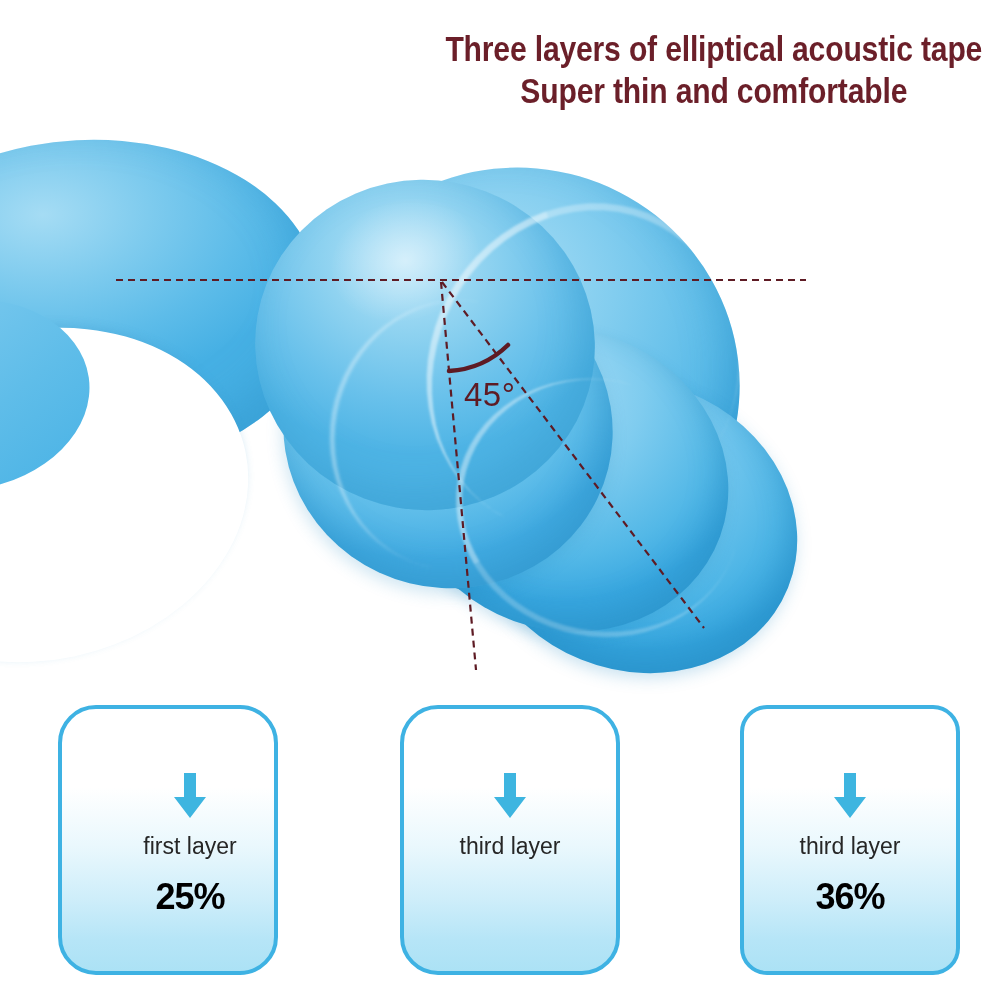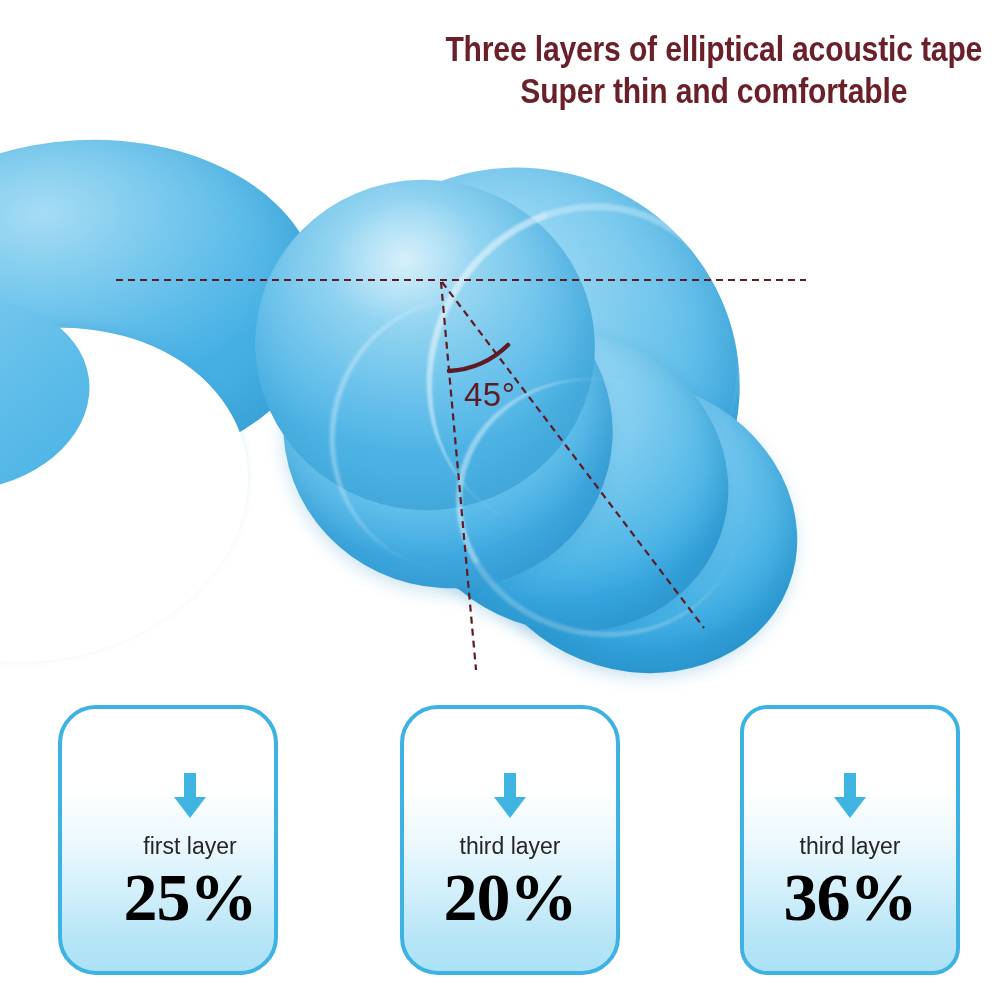--- a/index.html
+++ b/index.html
@@ -189,24 +189,24 @@
     color:#262626;
     font-size:23px;
     line-height:26px;
     font-family:"Liberation Sans","DejaVu Sans",sans-serif;
     white-space:nowrap;
   }
   .card-pct{
     margin-top:10px;
     color:#000000;
     font-weight:bold;
-    font-size:68px;
+    font-size:36px;
     line-height:56px;
     letter-spacing:-1px;
-    font-family:Liberation Serif, serif;
+    font-family:Liberation Sans, sans-serif;
   }
 </style>
 </head>
 <body>
 
 <div id="page">
 
   <div class="photo">
     <div class="arm"></div>
     <div class="layer layer-back"></div>
@@ -245,21 +245,20 @@
       </svg>
       <div class="card-label">first layer</div>
       <div class="card-pct">25%</div>
     </div>
 
     <div class="card card-2">
       <svg class="arrow" viewBox="0 0 34 46">
         <polygon points="11,0 23,0 23,24 33,24 17,45 1,24 11,24" fill="#3DB5E0"></polygon>
       </svg>
       <div class="card-label">third layer</div>
-      <div class="card-pct">20%</div>
     </div>
 
     <div class="card card-3">
       <svg class="arrow" viewBox="0 0 34 46">
         <polygon points="11,0 23,0 23,24 33,24 17,45 1,24 11,24" fill="#3DB5E0"></polygon>
       </svg>
       <div class="card-label">third layer</div>
       <div class="card-pct">36%</div>
     </div>
 

